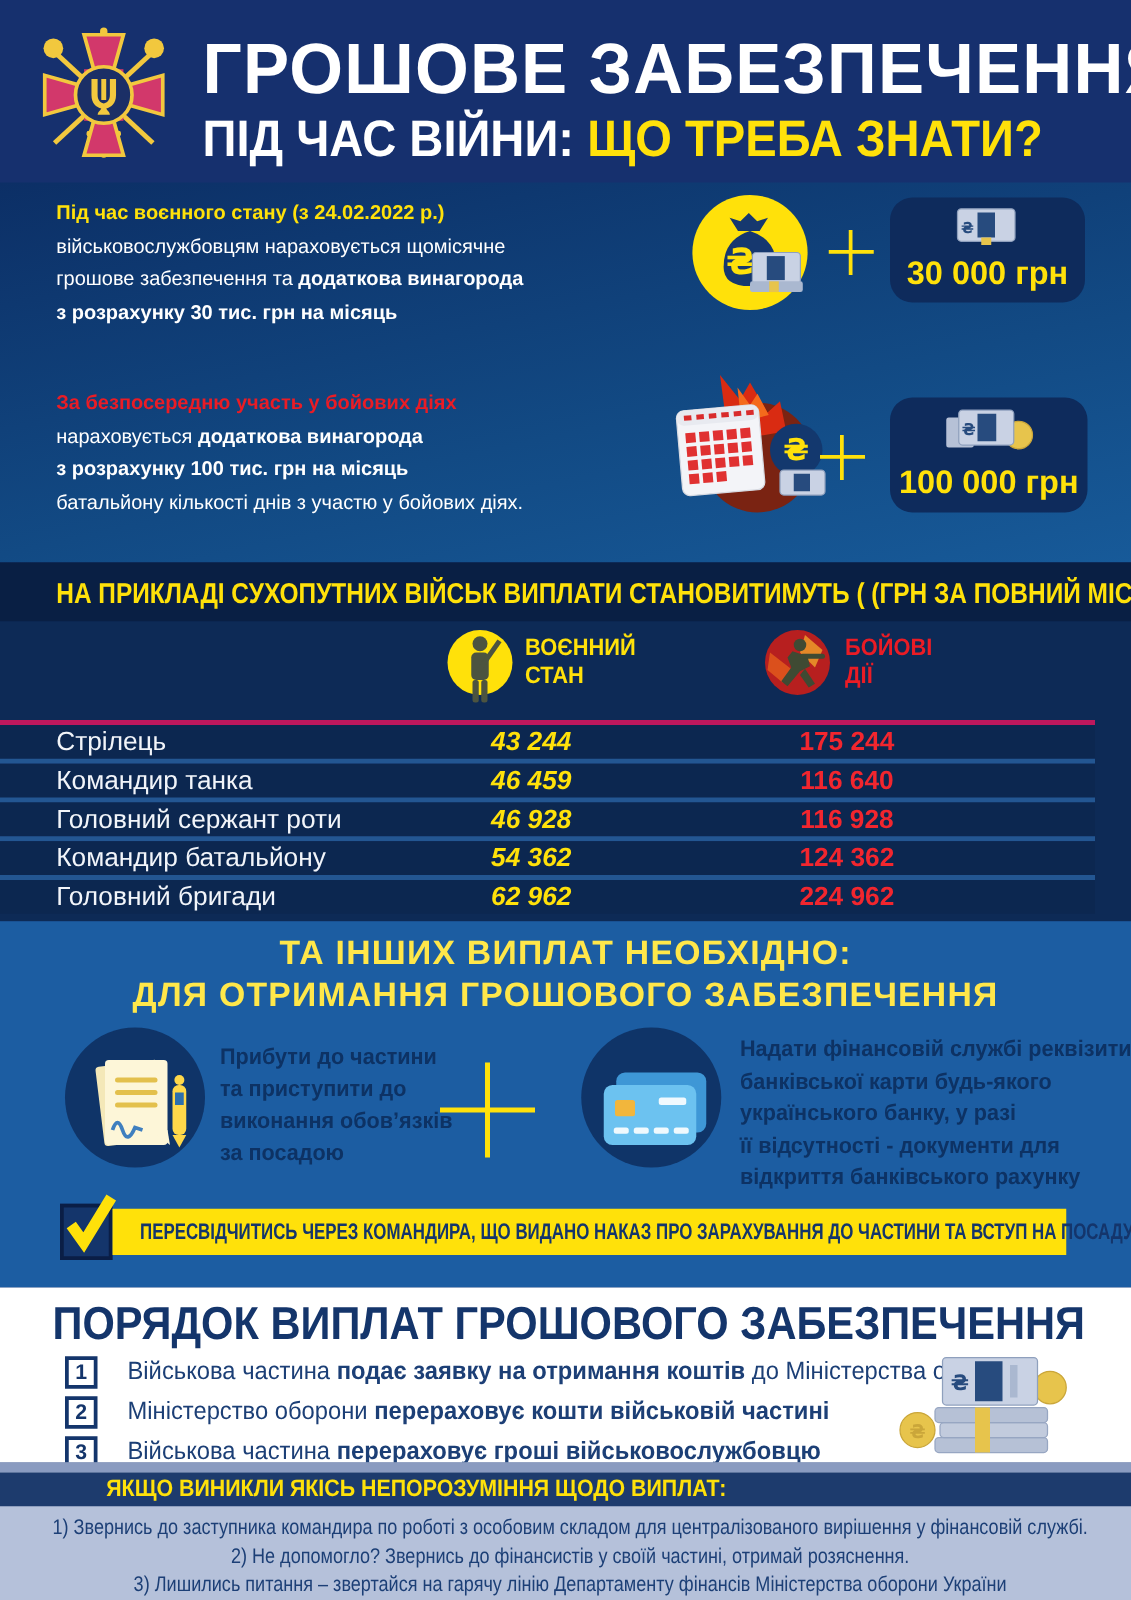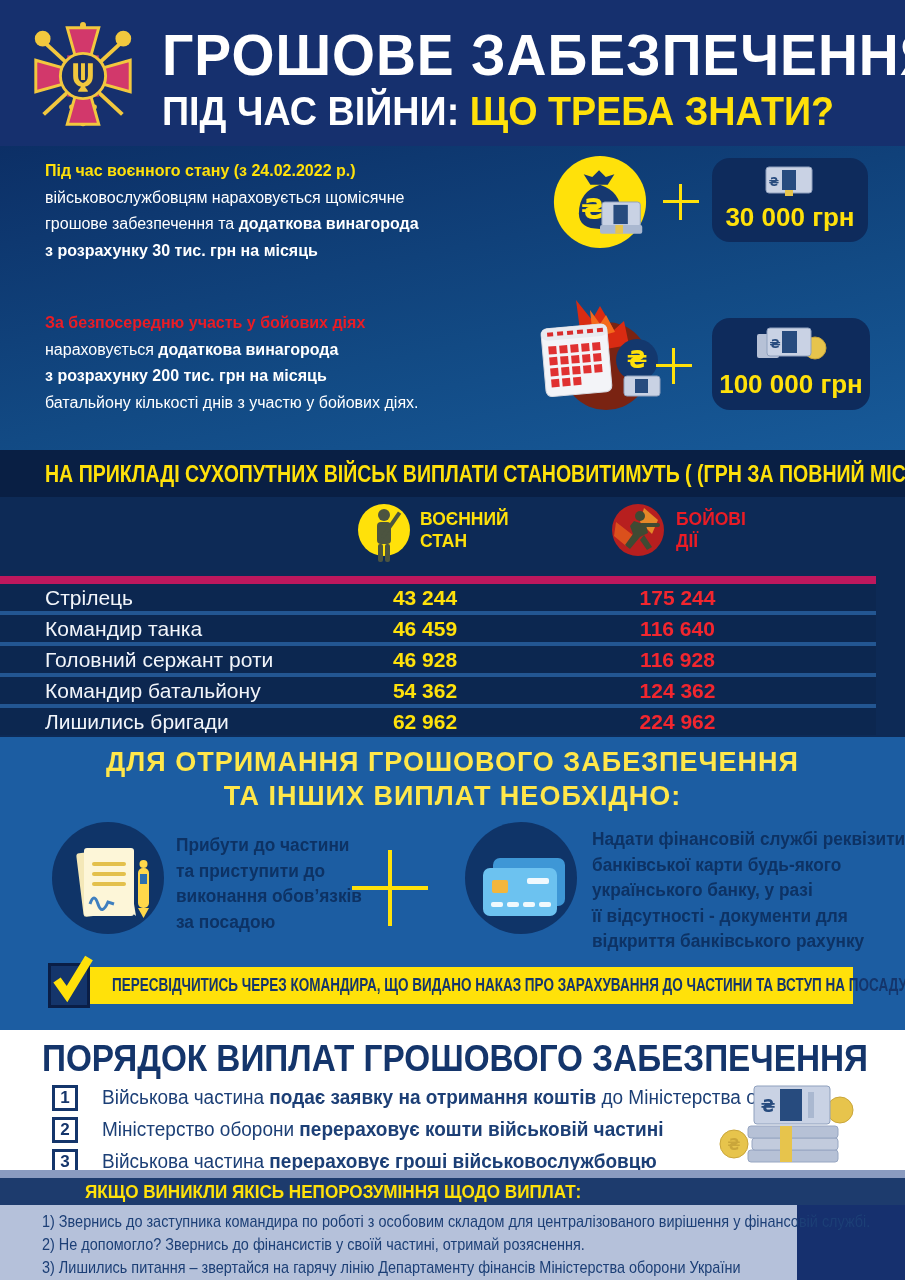--- a/index.html
+++ b/index.html
@@ -42,25 +42,25 @@
   
   .band{position:absolute;left:0;top:450px;width:905px;height:287px;background:#0d2a56;}
   .bandhead{position:absolute;left:0;top:0;width:905px;height:47px;background:#091f44;}
   .bandhead span{position:absolute;left:45px;top:11px;color:#ffe10a;font-weight:700;font-size:23px;
       white-space:nowrap;transform:scaleX(.85);transform-origin:left;}
   .colcircle{position:absolute;top:52px;}
   .c1circle{left:356px;} .c2circle{left:610px;}
   .collbl{position:absolute;top:58px;font-weight:700;font-size:19px;line-height:22px;
       transform:scaleX(.92);transform-origin:left;}
   .l1{left:420px;color:#ffe10a;} .l2{left:676px;color:#ea1c25;}
-  .rows{position:absolute;left:0;top:126px;width:876px;border-top:8px solid #be185d;}
+  .rows{position:absolute;left:0;top:126px;width:876px;border-top:4px solid #be185d;}
   .row{position:relative;height:27px;background:#0c2750;border-bottom:4px solid #235692;}
   .row:last-child{border-bottom:none;}
   .pos{position:absolute;left:45px;top:2px;font-size:21px;color:#f2f5fa;}
-  .v1{position:absolute;left:350px;top:2px;width:150px;text-align:center;font-weight:700;font-size:21px;color:#ffe10a;}
+  .v1{position:absolute;left:350px;top:2px;width:150px;text-align:center;font-weight:700;font-size:21px;color:#ffe10a;font-style:italic;}
   .v2{position:absolute;left:600px;top:2px;width:155px;text-align:center;font-weight:700;font-size:21px;color:#f2262e;}
 
   
   .mid{position:absolute;left:0;top:737px;width:905px;height:293px;background:#1c5da2;}
   .midhead{position:absolute;left:0;top:8px;width:905px;text-align:center;color:#ffe74a;
       font-weight:700;font-size:27px;line-height:34px;letter-spacing:1px;}
   .itemcircle{position:absolute;width:112px;height:112px;border-radius:50%;background:#0f3468;top:85px;}
   .ic1{left:52px;} .ic2{left:465px;}
   .itemcircle svg{position:absolute;left:0;top:0;}
   .itxt{position:absolute;color:#0d3264;font-weight:700;font-size:18px;line-height:25.5px;
@@ -83,21 +83,21 @@
       white-space:nowrap;transform:scaleX(.9);transform-origin:left;}
   .steps{position:absolute;left:52px;top:54px;}
   .step{display:flex;align-items:center;height:27px;margin-bottom:5px;}
   .nbox{width:26px;height:26px;box-sizing:border-box;border:3px solid #14356b;color:#14356b;
       font-weight:700;font-size:17px;display:flex;align-items:center;justify-content:center;margin-right:24px;}
   .stxt{font-size:20px;color:#1c3f76;white-space:nowrap;transform:scaleX(.95);transform-origin:left;}
   .stxt b{font-weight:700;}
   .stack{position:absolute;left:718px;top:54px;}
 
   
-  .bottom{position:absolute;left:0;top:1170px;width:797px;height:110px;background:#b5c1da;}
+  .bottom{position:absolute;left:0;top:1170px;width:905px;height:110px;background:#b5c1da;text-align:center;}
   .divider{position:absolute;left:0;top:0;width:905px;height:8px;background:#8a9bc0;}
   .bstrip{position:absolute;left:0;top:8px;width:905px;height:27px;background:#1d3b6d;
       display:flex;align-items:center;}
   .bhead{margin-left:85px;color:#ffe10a;font-weight:700;font-size:19px;white-space:nowrap;
       transform:scaleX(.9);transform-origin:left;}
   .blines{position:absolute;left:42px;top:40px;color:#1c3f76;}
   .bline{font-size:17px;line-height:23px;white-space:nowrap;transform:scaleX(.85);transform-origin:left;}
   .bphone{font-size:18px;font-weight:700;line-height:24px;white-space:nowrap;
       transform:scaleX(.95);transform-origin:left;}
 </style>
@@ -161,21 +161,21 @@
         <rect x="18" y="5" width="14" height="20" fill="#274b7e"></rect>
         <text x="10" y="21" font-size="12" font-weight="bold" fill="#274b7e" text-anchor="middle" font-family="DejaVu Sans">₴</text>
         <rect x="21" y="25" width="8" height="6" fill="#e7c44c"></rect>
       </svg>
       <div class="amt">30 000 грн</div>
     </div>
 
     <div class="txtblk blockB">
       <div class="hr">За безпосередню участь у бойових діях</div>
       <div><span>нараховується </span><b>додаткова винагорода</b></div>
-      <div><b>з розрахунку 200 тис. грн на місяць</b></div>
+      <div><b>з розрахунку 100 тис. грн на місяць</b></div>
       <div>батальйону кількості днів з участю у бойових діях.</div>
     </div>
 
     <svg class="calgrp" width="135" height="120" viewBox="0 0 135 120">
       <circle cx="72" cy="70" r="44" fill="#7a2312"></circle>
       <path d="M42,4 l16,20 8,-14 14,24 10,-9 5,24 -46,8 z" fill="#d92b12"></path>
       <path d="M56,14 l10,14 6,-9 9,17 -22,6 z" fill="#f46a1c"></path>
       <g transform="rotate(-5 45 70)">
         <rect x="10" y="30" width="66" height="68" rx="6" fill="#f3f4f8" stroke="#d7dae2"></rect>
         <rect x="10" y="30" width="66" height="12" rx="6" fill="#e8eaf0"></rect>
@@ -279,31 +279,31 @@
         <span class="pos">Головний сержант роти</span>
         <span class="v1">46 928</span>
         <span class="v2">116 928</span>
       </div>
       <div class="row">
         <span class="pos">Командир батальйону</span>
         <span class="v1">54 362</span>
         <span class="v2">124 362</span>
       </div>
       <div class="row">
-        <span class="pos">Лишились бригади</span>
+        <span class="pos">Головний бригади</span>
         <span class="v1">62 962</span>
         <span class="v2">224 962</span>
       </div>
     </div>
   </div>
 
   <div class="mid">
     <div class="midhead">
+      <div>ТА ІНШИХ ВИПЛАТ НЕОБХІДНО:</div>
       <div>ДЛЯ ОТРИМАННЯ ГРОШОВОГО ЗАБЕЗПЕЧЕННЯ</div>
-      <div>ТА ІНШИХ ВИПЛАТ НЕОБХІДНО:</div>
     </div>
 
     <div class="itemcircle ic1">
       <svg width="112" height="112" viewBox="0 0 112 112">
         <g transform="rotate(-7 56 62)">
           <rect x="28" y="28" width="50" height="64" rx="3" fill="#f4e8b8"></rect>
         </g>
         <rect x="32" y="26" width="50" height="68" rx="3" fill="#fdf6d8"></rect>
         <g fill="#e3c04c">
           <rect x="40" y="40" width="34" height="4" rx="2"></rect>

